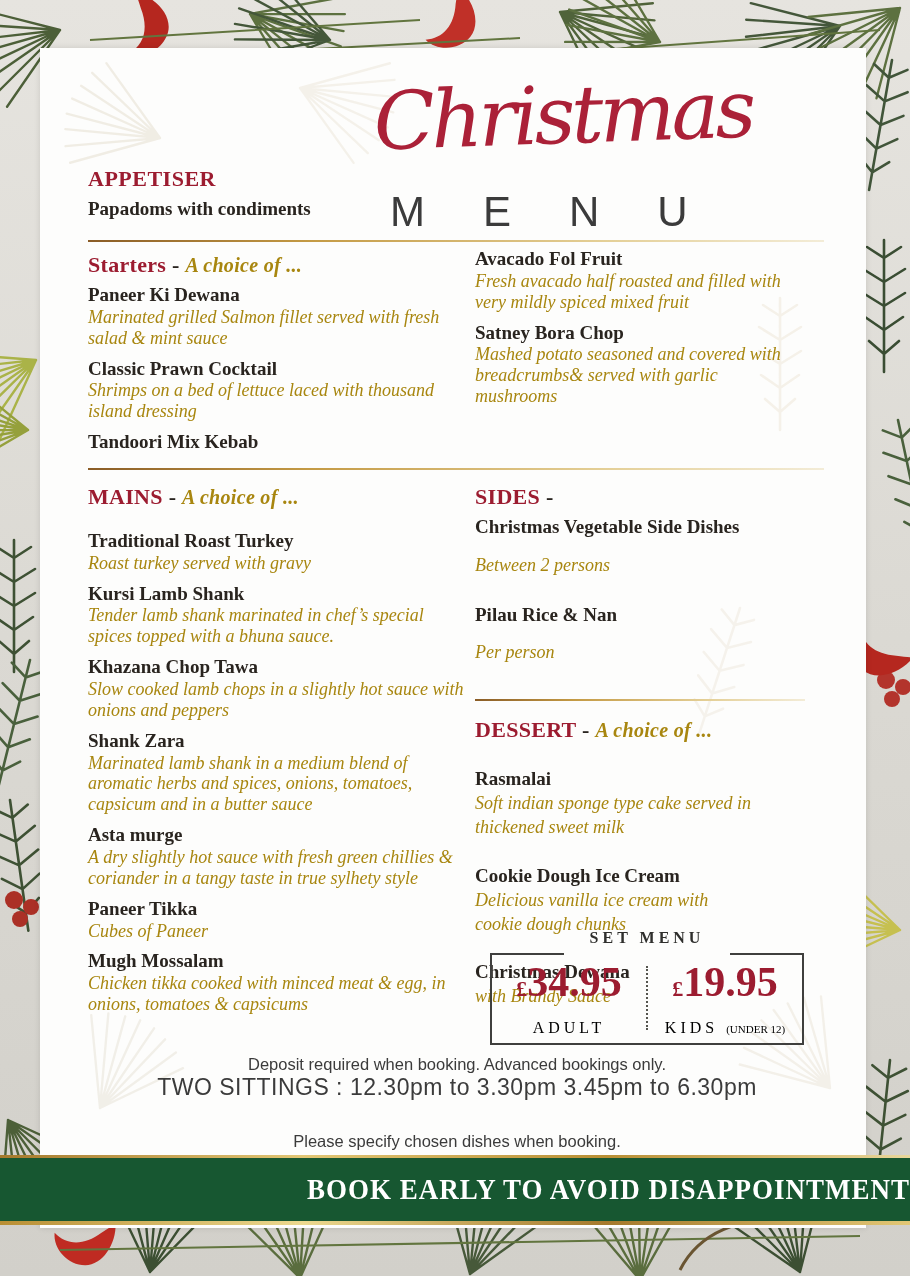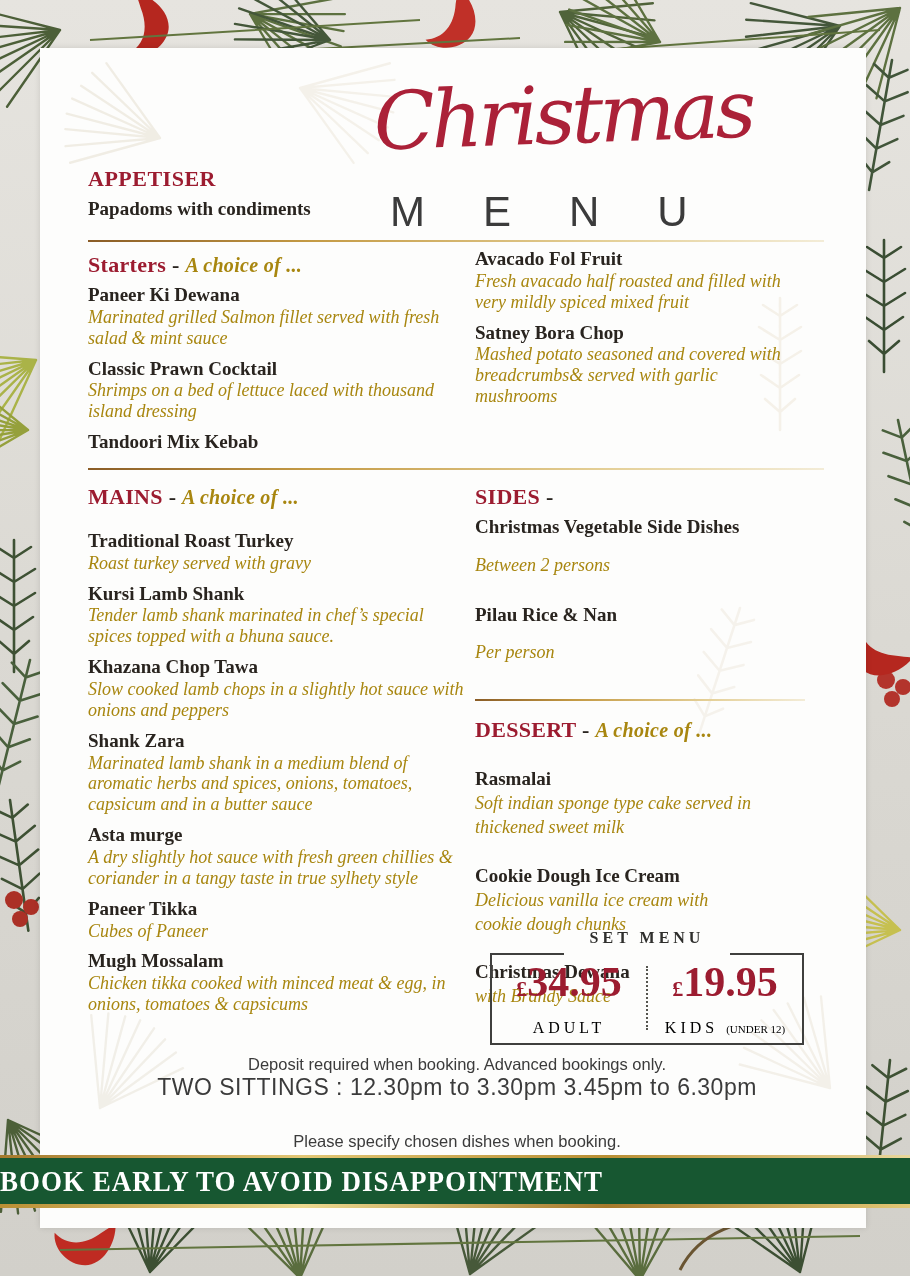--- a/index.html
+++ b/index.html
@@ -63,21 +63,21 @@
   .dotted-divider{width:0;height:64px;border-left:2px dotted #55554f;align-self:center;}
   
   .footer-line{position:absolute;left:0;width:782px;text-align:center;
         font-family:"Liberation Sans",sans-serif;color:var(--footer_text);padding-left:26px;}
   .sittings{top:1026px;font-size:23px;letter-spacing:.5px;}
   .deposit{top:1007px;font-size:16.5px;}
   .specify{top:1084px;font-size:16.5px;}
   
   .banner{position:absolute;left:0;top:1155px;width:910px;z-index:3;}
   .banner .gold-top{height:3px;background:linear-gradient(90deg,#a5792c,#e2c775,#b98f34,#e8d79b);}
-  .banner .green{height:46px;background:var(--banner_green);display:flex;align-items:center;justify-content:flex-start;}
+  .banner .green{height:63px;background:var(--banner_green);display:flex;align-items:center;justify-content:flex-end;}
   .banner .gold-bottom{height:4px;background:linear-gradient(90deg,#b98f34,#ecd98f,#a5792c,#e2c775);}
   .banner-text{color:#ffffff;font-weight:bold;font-size:27px;letter-spacing:1px;
         font-family:"Liberation Serif",serif;transform:scaleY(1.08);}
 </style>
 </head>
 <body>
 
 <div class="stage">
 
   <svg class="bg-photo" width="910" height="1276" viewBox="0 0 910 1276" xmlns="http://www.w3.org/2000/svg">

